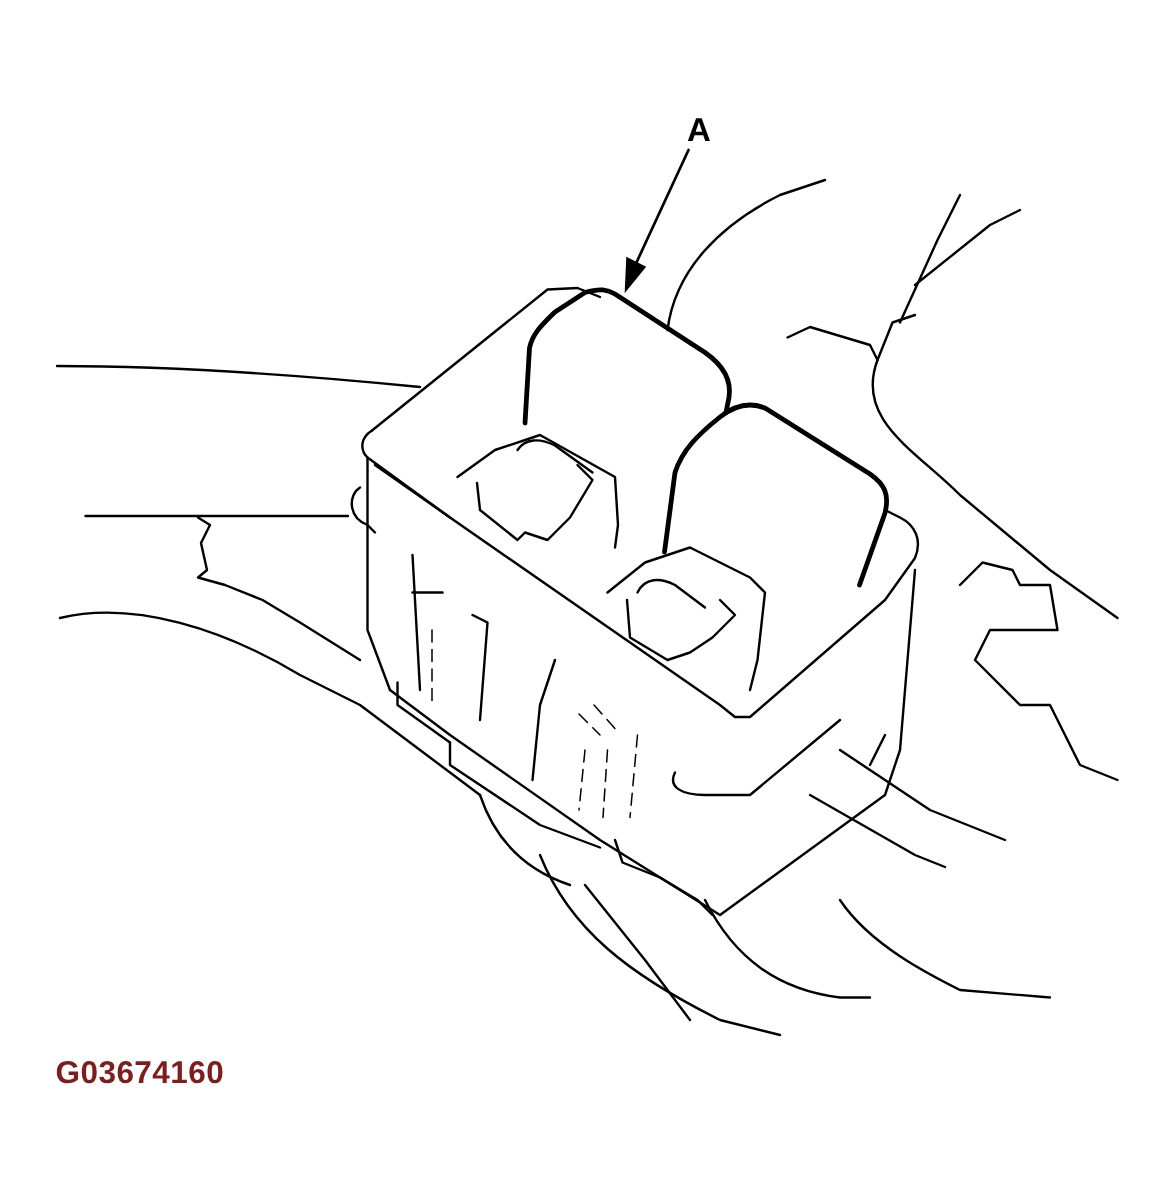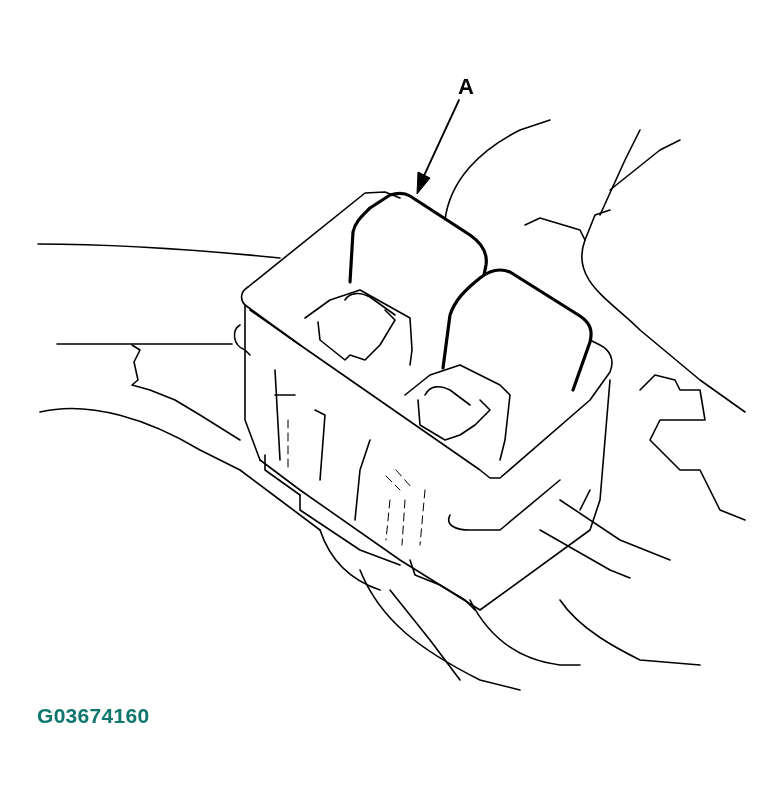--- a/index.html
+++ b/index.html
@@ -1,19 +1,19 @@
 <!DOCTYPE html>
 <html><head>
 <meta charset="utf-8">
 <style>
   html, body { margin:0; padding:0; background:#ffffff; }
   body { width:783px; height:801px; position:relative; overflow:hidden; font-family:"Liberation Sans", sans-serif; }
   #drawing { position:absolute; left:0; top:0; width:783px; height:801px; }
   .label-a { position:absolute; left:458px; top:74px; font-size:22px; font-weight:bold; color:#000; }
-  .fig-id { position:absolute; left:37px; top:704px; font-size:21px; font-weight:bold; color:#0f766e; letter-spacing:0.3px; }
+  .fig-id { position:absolute; left:37px; top:704px; font-size:21px; font-weight:bold; color:#7f1d1d; letter-spacing:0.3px; }
   svg path, svg line, svg polyline { fill:none; stroke:#000; stroke-linejoin:round; stroke-linecap:round; }
   .thin { stroke-width:1.6; }
   .thick { stroke-width:3.2; }
   .dash { stroke-width:1; stroke-dasharray:8 5; }
 </style>
 </head>
 <body>
 
 <svg id="drawing" viewBox="0 0 783 801" xmlns="http://www.w3.org/2000/svg">
 

